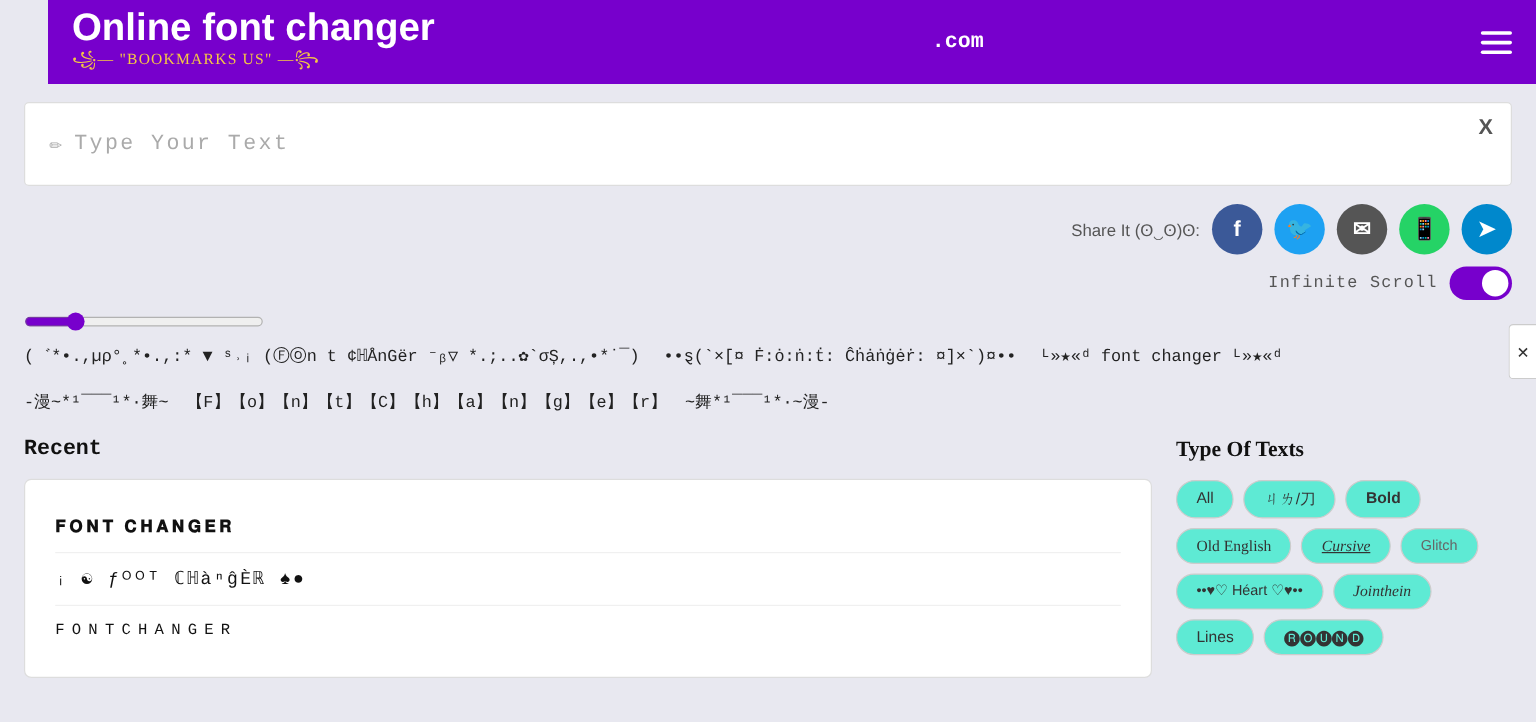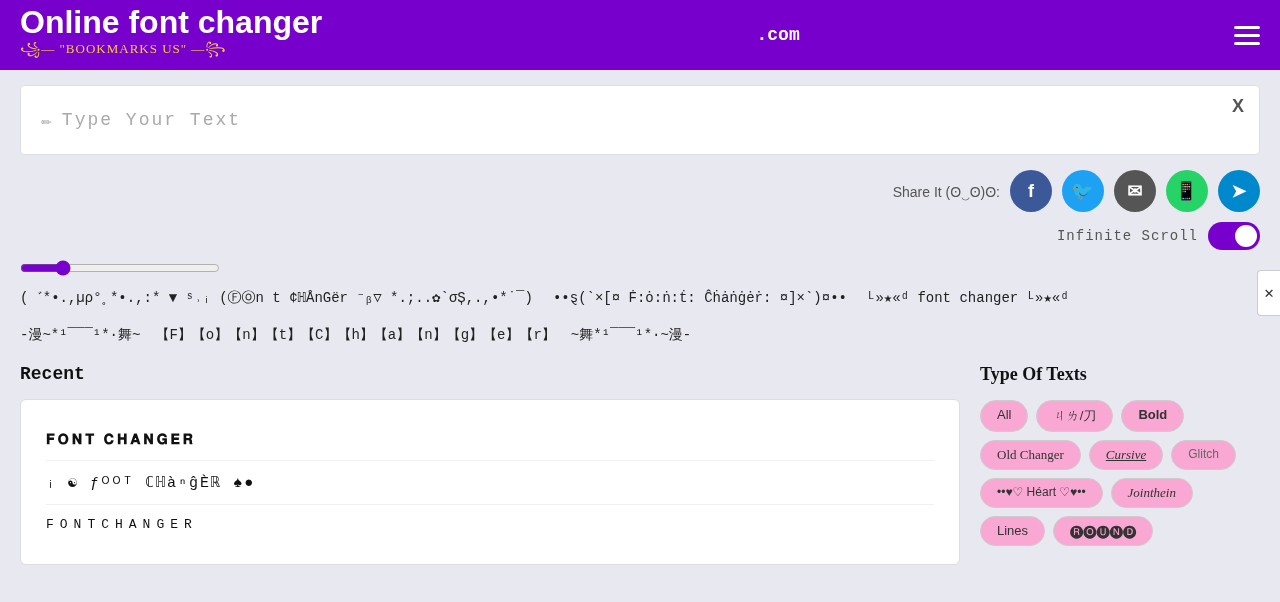--- a/index.html
+++ b/index.html
@@ -11,20 +11,21 @@
     }
 
     
     #header {
       background: #7700cc;
       padding: 8px 20px;
       display: flex;
       align-items: center;
       justify-content: space-between;
       height: 70px;
+      margin-left: 40px;
     }
     #logo-area { display: flex; flex-direction: column; }
     #logo-title {
       color: white;
       font-size: 32px;
       font-weight: 900;
       font-family: Arial, sans-serif;
       line-height: 1;
     }
     #logo-title span { color: white; }
@@ -244,21 +245,21 @@
       flex-wrap: wrap;
       gap: 8px;
     }
     .type-tag {
       border: 1px solid #ccc;
       border-radius: 20px;
       padding: 6px 16px;
       font-size: 13px;
       color: #333;
       cursor: pointer;
-      background: #f9a8d4;
+      background: #5eead4;
       font-family: Arial, sans-serif;
       white-space: nowrap;
     }
     .type-tag.glitch {
       font-size: 11px;
       color: #555;
     }
     .type-tag.heart-style {
       font-size: 12px;
     }
@@ -359,21 +360,21 @@
         <div class="recent-item" style="letter-spacing: 6px; font-size: 13px;">FONTCHANGER</div>
       </div>
     </div>
 
     <div id="type-col">
       <div id="type-title">Type Of Texts</div>
       <div id="type-grid">
         <div class="type-tag">All</div>
         <div class="type-tag">ㄐㄌ/刀</div>
         <div class="type-tag" style="font-weight:bold;">Bold</div>
-        <div class="type-tag" style="font-family: 'Times New Roman', serif;">Old Changer</div>
+        <div class="type-tag" style="font-family: 'Times New Roman', serif;">Old English</div>
         <div class="type-tag" style="font-style:italic; font-family: Georgia, serif; text-decoration: underline;">Cursive</div>
         <div class="type-tag glitch" style="font-size:12px; color:#666;">Glitch</div>
         <div class="type-tag heart-style">••♥♡ Héart ♡♥••</div>
         <div class="type-tag jointhein">Jointhein</div>
         <div class="type-tag lines">Lines</div>
         <div class="type-tag round-style">🅡🅞🅤🅝🅓</div>
       </div>
     </div>
 
   </div>

